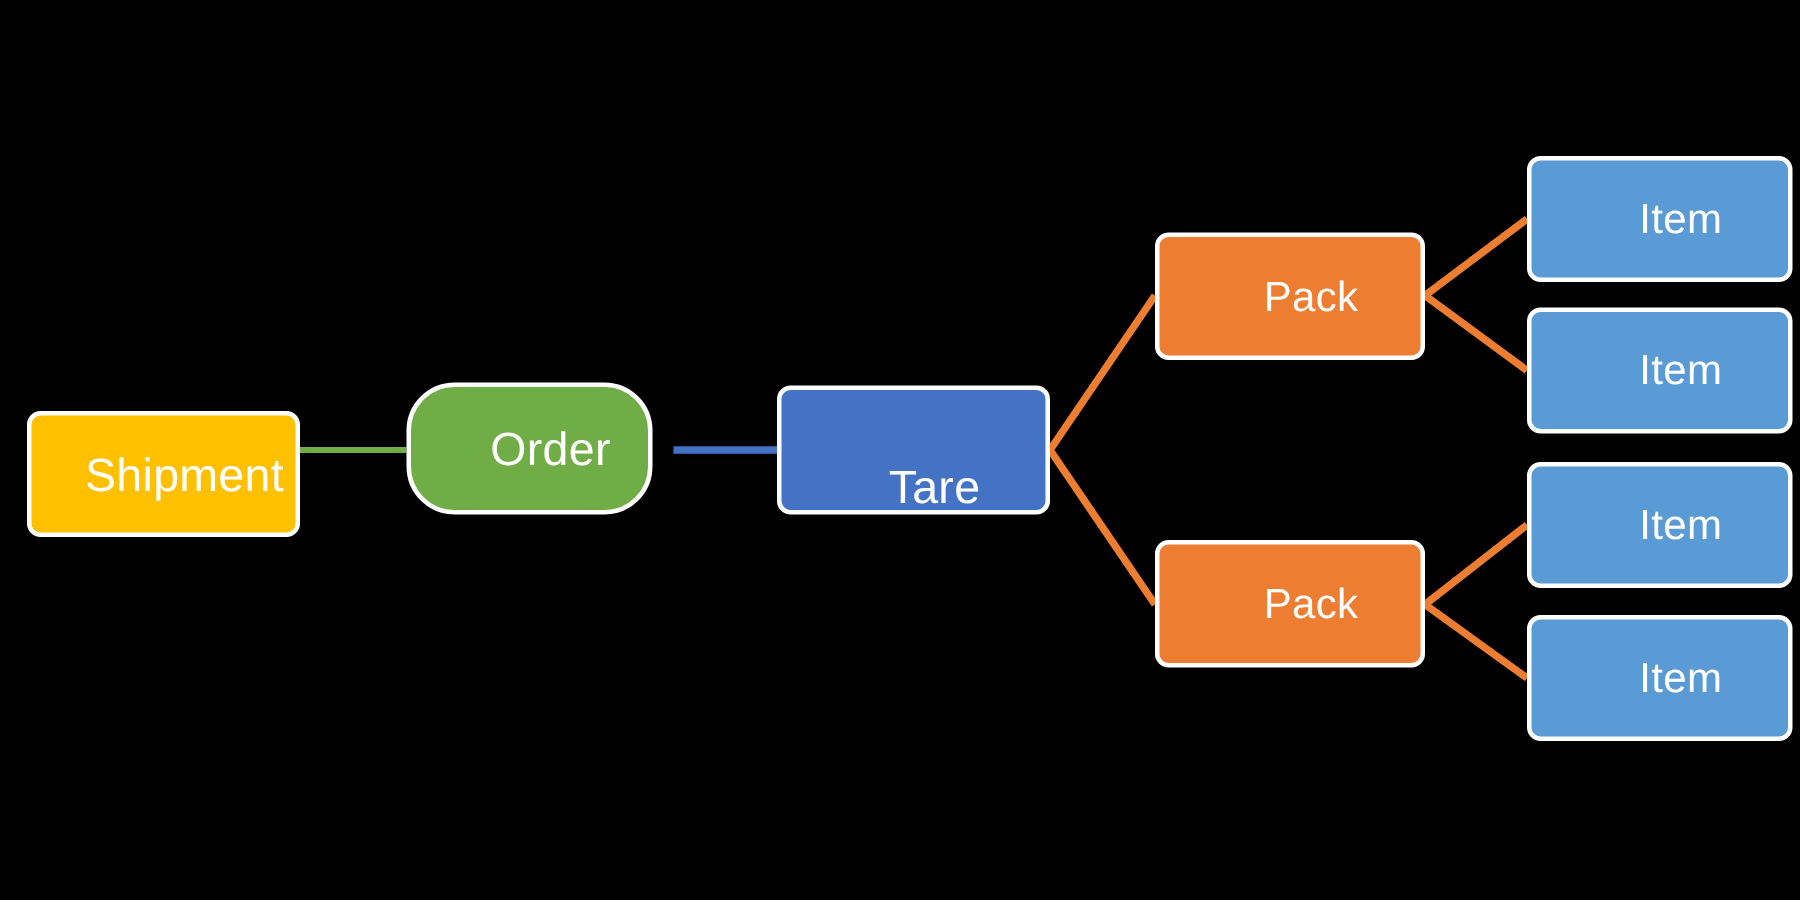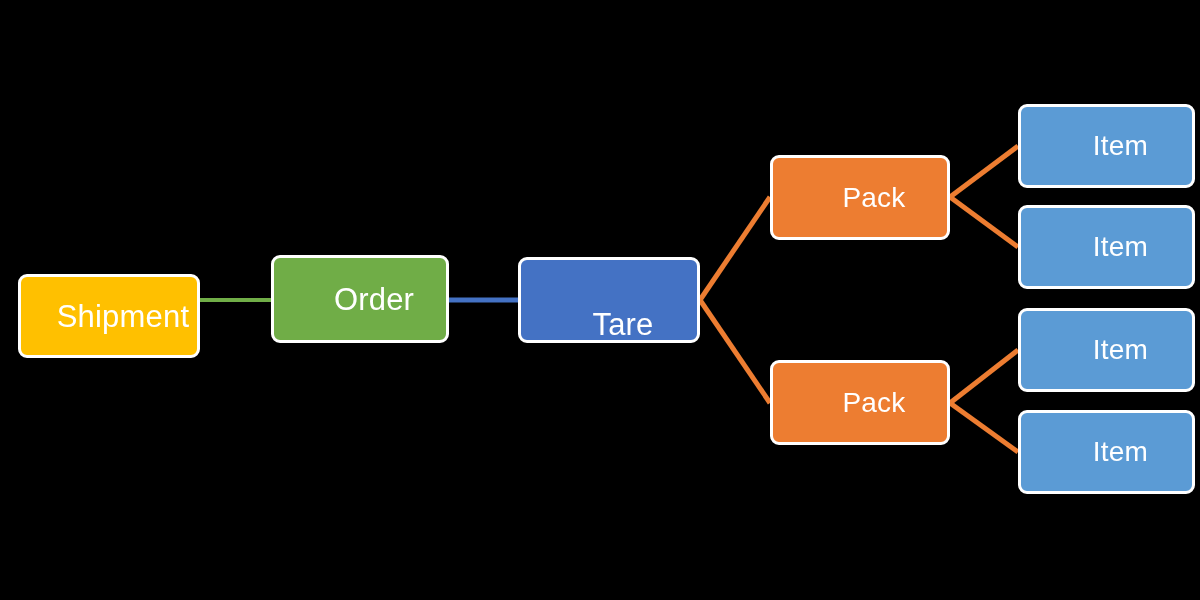--- a/index.html
+++ b/index.html
@@ -61,21 +61,21 @@
       <line x1="950" y1="197" x2="1018" y2="146" stroke="#ED7D31" stroke-width="5" stroke-linecap="butt"></line>
       <line x1="950" y1="197" x2="1018" y2="247" stroke="#ED7D31" stroke-width="5" stroke-linecap="butt"></line>
       <line x1="950" y1="403" x2="1018" y2="350" stroke="#ED7D31" stroke-width="5" stroke-linecap="butt"></line>
       <line x1="950" y1="403" x2="1018" y2="452" stroke="#ED7D31" stroke-width="5" stroke-linecap="butt"></line>
     </svg>
 
   <div id="node-layer">
       <div class="node" style="left: 18px; top: 258px; width: 182px; height: 84px; background: rgb(255, 192, 0); font-size: 31px; margin-top: 16px;">
         <span class="node-label">Shipment</span>
       </div>
-      <div class="node" style="left: 271px; top: 255px; width: 178px; height: 88px; background: rgb(112, 173, 71); font-size: 31px;">
+      <div class="node" style="left: 271px; top: 255px; width: 164px; height: 88px; background: rgb(112, 173, 71); font-size: 31px; border-radius: 32px;">
         <span class="node-label">Order</span>
       </div>
       <div class="node" style="left: 518px; top: 257px; width: 182px; height: 86px; background: rgb(68, 114, 196); font-size: 31px; align-items: flex-end;">
         <span class="node-label">Tare</span>
       </div>
       <div class="node" style="left: 770px; top: 155px; width: 180px; height: 85px; background: rgb(237, 125, 49); font-size: 28px;">
         <span class="node-label">Pack</span>
       </div>
       <div class="node" style="left: 770px; top: 360px; width: 180px; height: 85px; background: rgb(237, 125, 49); font-size: 28px;">
         <span class="node-label">Pack</span>

